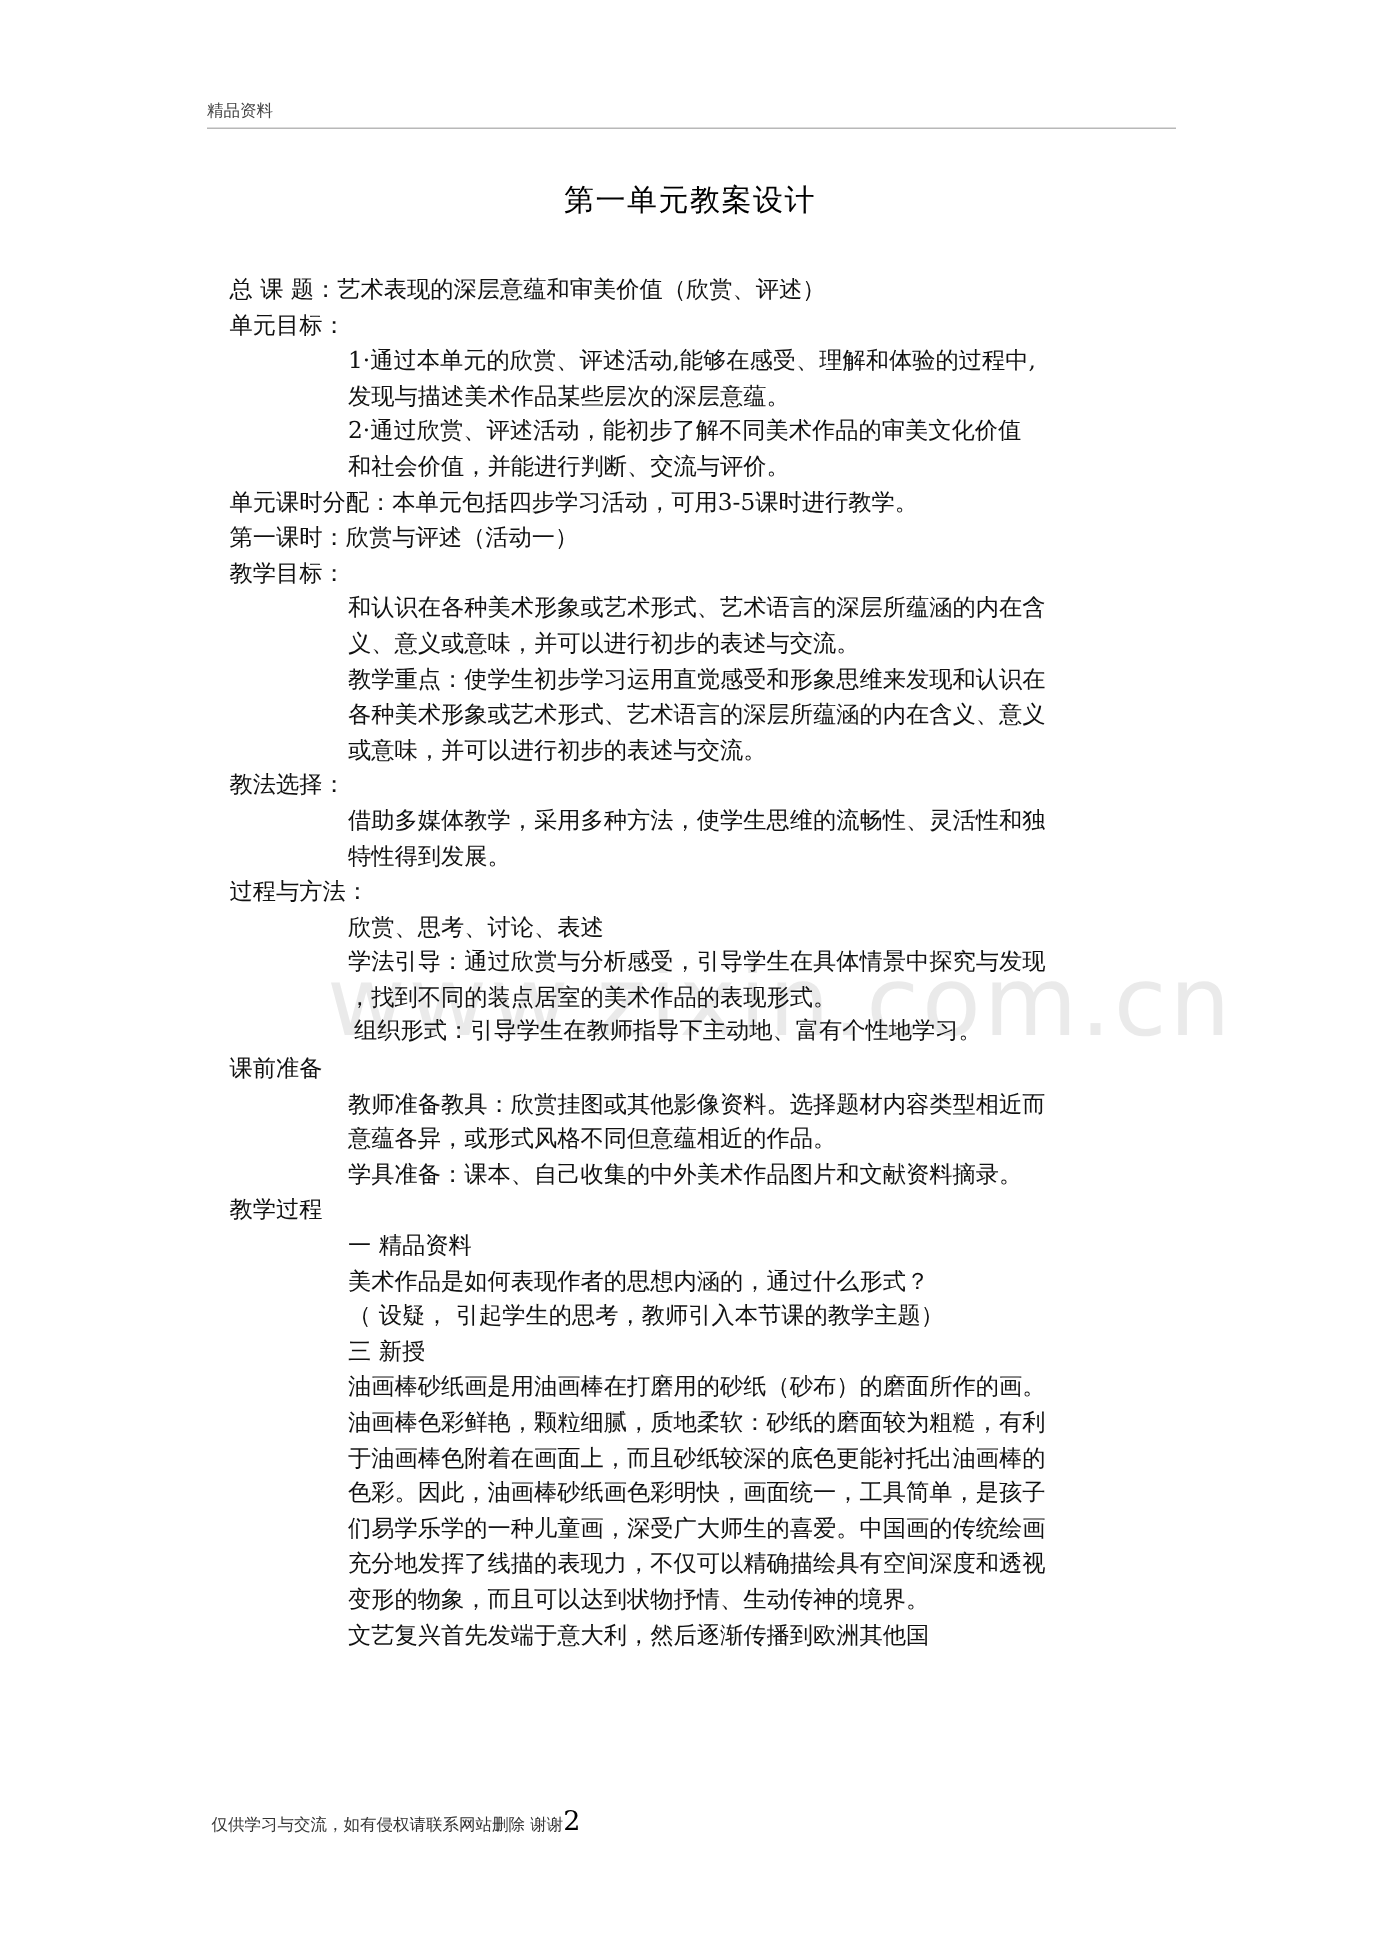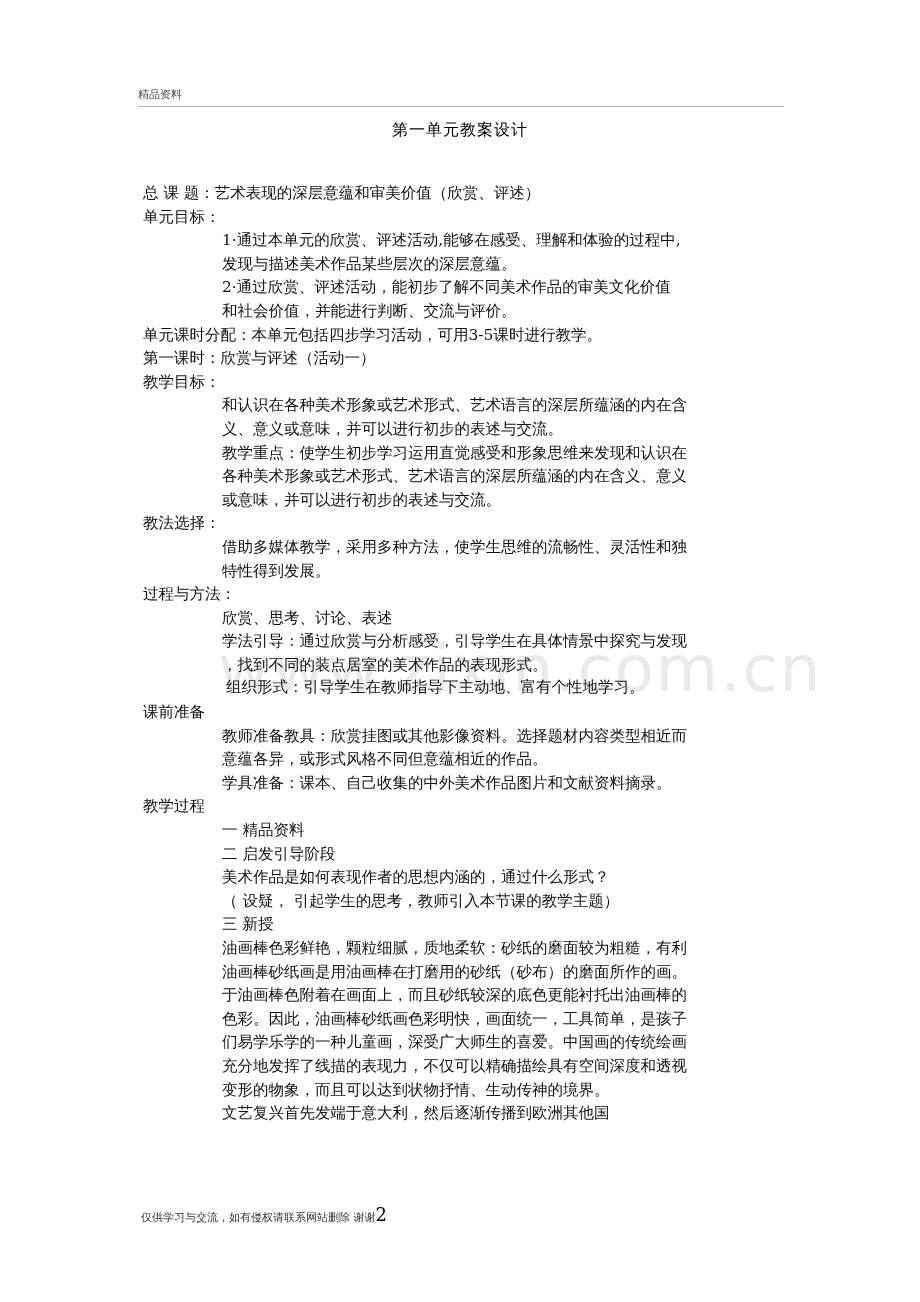--- a/index.html
+++ b/index.html
@@ -3,32 +3,32 @@
   <meta charset="utf-8">
   <style>
     html, body { margin: 0; padding: 0; background: #ffffff; }
     body {
       width: 920px; height: 1302px; position: relative; overflow: hidden;
       font-family: "DejaVu Serif", "Liberation Serif", serif;
       color: #111;
     }
     .page-header {
       position: absolute; left: 138px; top: 62px; width: 646px;
-      border-bottom: 1.5px solid #b8b8b8; padding-bottom: 4px; margin-top: 21px;
+      border-bottom: 1.5px solid #b8b8b8; padding-bottom: 4px;
     }
     .page-header span {
       font-family: "DejaVu Sans", sans-serif; font-size: 11px; color: #444;
     }
     .doc-title {
       position: absolute; left: 0; width: 920px; top: 120px;
       text-align: center; font-family: "DejaVu Sans", sans-serif;
-      font-size: 16px; color: #000; letter-spacing: 1px;
+      font-size: 20px; color: #000; letter-spacing: 1px;
     }
     .body-text {
-      position: absolute; left: 143px; top: 182px; width: 650px;
+      position: absolute; left: 153px; top: 182px; width: 650px;
       font-size: 15.5px; line-height: 23.6px;
     }
     .line { white-space: nowrap; height: 23.6px; }
     .l0 { padding-left: 0; }
     .l1 { padding-left: 79px; }
     .l1b { padding-left: 83px; font-family: Liberation Mono, monospace; }
     .watermark {
       position: absolute; left: 218px; top: 632px;
       font-family: "DejaVu Sans", sans-serif; font-size: 64px;
       color: rgba(180,180,180,0.28); letter-spacing: 2px;
@@ -73,26 +73,25 @@
     <div class="line l1">欣赏、思考、讨论、表述</div>
     <div class="line l1">学法引导：通过欣赏与分析感受，引导学生在具体情景中探究与发现</div>
     <div class="line l1">，找到不同的装点居室的美术作品的表现形式。</div>
     <div class="line l1b">组织形式：引导学生在教师指导下主动地、富有个性地学习。</div>
     <div class="line l0">课前准备</div>
     <div class="line l1">教师准备教具：欣赏挂图或其他影像资料。选择题材内容类型相近而</div>
     <div class="line l1">意蕴各异，或形式风格不同但意蕴相近的作品。</div>
     <div class="line l1">学具准备：课本、自己收集的中外美术作品图片和文献资料摘录。</div>
     <div class="line l0">教学过程</div>
     <div class="line l1">一 精品资料</div>
-    <div class="line l1">二 启发引导阶段</div>
     <div class="line l1">美术作品是如何表现作者的思想内涵的，通过什么形式？</div>
     <div class="line l1">（  设疑， 引起学生的思考，教师引入本节课的教学主题）</div>
     <div class="line l1">三  新授</div>
+    <div class="line l1">油画棒砂纸画是用油画棒在打磨用的砂纸（砂布）的磨面所作的画。</div>
     <div class="line l1">油画棒色彩鲜艳，颗粒细腻，质地柔软：砂纸的磨面较为粗糙，有利</div>
-    <div class="line l1">油画棒砂纸画是用油画棒在打磨用的砂纸（砂布）的磨面所作的画。</div>
     <div class="line l1">于油画棒色附着在画面上，而且砂纸较深的底色更能衬托出油画棒的</div>
     <div class="line l1">色彩。因此，油画棒砂纸画色彩明快，画面统一，工具简单，是孩子</div>
     <div class="line l1">们易学乐学的一种儿童画，深受广大师生的喜爱。中国画的传统绘画</div>
     <div class="line l1">充分地发挥了线描的表现力，不仅可以精确描绘具有空间深度和透视</div>
     <div class="line l1">变形的物象，而且可以达到状物抒情、生动传神的境界。</div>
     <div class="line l1">文艺复兴首先发端于意大利，然后逐渐传播到欧洲其他国</div>
   </div>
 
 <div class="footer">
   <span>仅供学习与交流，如有侵权请联系网站删除 谢谢</span><span class="page-num">2</span>

